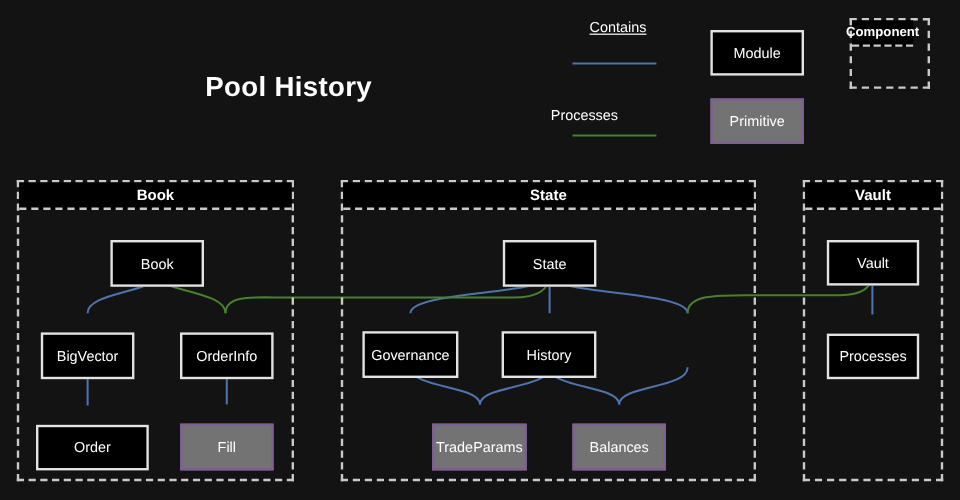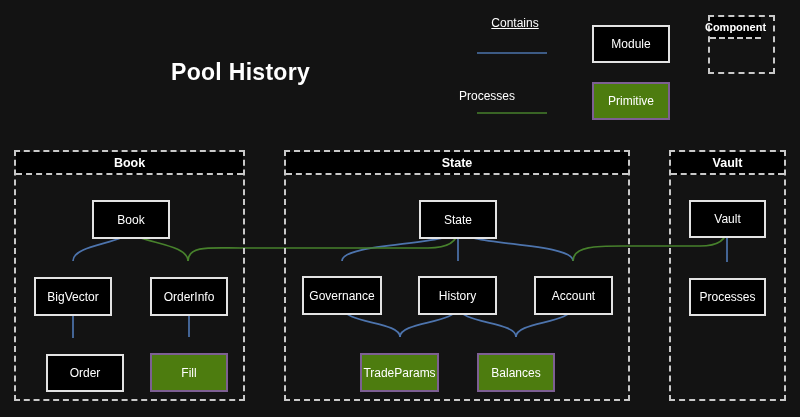--- a/index.html
+++ b/index.html
@@ -10,21 +10,21 @@
   .title {
     position:absolute; left:171px; top:59px;
     font-size:23px; font-weight:bold; letter-spacing:0.3px; white-space:nowrap;
   }
   .node {
     position:absolute; box-sizing:border-box;
     background:#000000; border:2px solid #e3e3e3;
     display:flex; align-items:center; justify-content:center;
     font-size:12px; white-space:nowrap;margin-top:10px;
   }
-  .node.primitive { background:#4d7c0f; border-color:#7d5f93; }
+  .node.primitive { background:#737373; border-color:#7d5f93; }
   .group {
     position:absolute; box-sizing:border-box;
     border:2px dashed #c9c9c9;
   }
   .group-header {
     position:absolute; left:0; right:0; top:0; height:21px;
     background:#000000; border-bottom:2px dashed #c9c9c9;
     display:flex; align-items:center; justify-content:center;
     font-weight:bold; font-size:12.5px;
   }
@@ -85,30 +85,29 @@
   <div class="group" style="left:708px; top:15px; width:67px; height:59px;">
     <div class="component-header">Component</div>
   </div>
 
   <div class="group" style="left:14px; top:150px; width:231px; height:251px;">
     <div class="group-header">Book</div>
   </div>
   <div class="node" style="left:92px; top:190px; width:78px; height:39px;">Book</div>
   <div class="node" style="left:150px; top:267px; width:78px; height:39px;">OrderInfo</div>
   <div class="node" style="left:34px; top:267px; width:78px; height:39px;">BigVector</div>
-  <div class="node" style="left:46px; top:344px; width:78px; height:38px;">Order</div>
+  <div class="node" style="left:30px; top:344px; width:94px; height:38px;">Order</div>
   <div class="node primitive" style="left:150px; top:343px; width:78px; height:39px;">Fill</div>
 
   <div class="group" style="left:284px; top:150px; width:346px; height:251px;">
     <div class="group-header">State</div>
   </div>
   <div class="node" style="left:419px; top:190px; width:78px; height:39px;">State</div>
   <div class="node" style="left:302px; top:266px; width:80px; height:39px;text-align:right;">Governance</div>
   <div class="node" style="left:418px; top:266px; width:79px; height:39px;">History</div>
-  <div class="node" style="left:534px; top:266px; width:79px; height:39px;">Account</div>
   <div class="node primitive" style="left:360px; top:343px; width:79px; height:39px;">TradeParams</div>
   <div class="node primitive" style="left:477px; top:343px; width:78px; height:39px;">Balances</div>
 
   <div class="group" style="left:669px; top:150px; width:117px; height:251px;">
     <div class="group-header">Vault</div>
   </div>
   <div class="node" style="left:689px; top:190px; width:77px; height:38px;">Vault</div>
   <div class="node" style="left:689px; top:268px; width:77px; height:38px;">Processes</div>
 
 </div>

